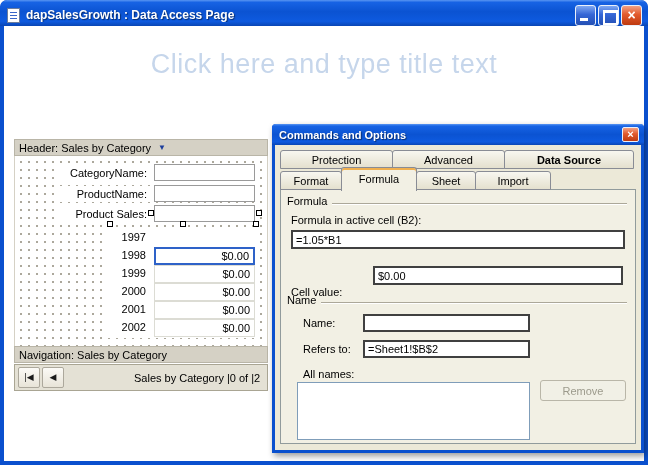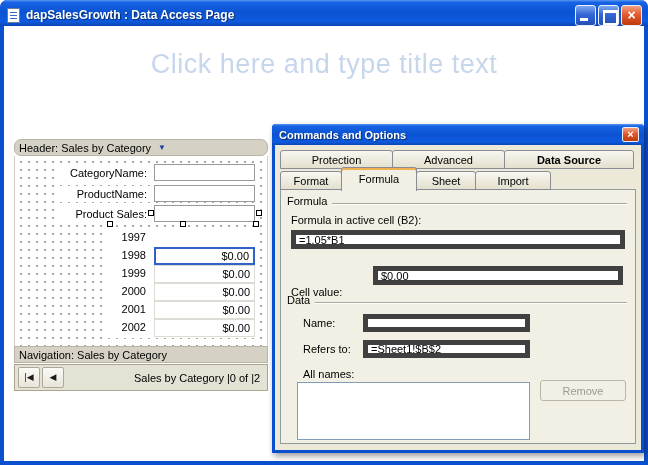--- a/index.html
+++ b/index.html
@@ -44,21 +44,21 @@
   .page-title {
     position:absolute; left:0; right:0; top:49px; text-align:center;
     font-size:27px; color:#C6D6EB; letter-spacing:.5px; cursor:text;
   }
 
   .section-bar {
     position:absolute; left:14px; width:254px; height:17px;
     background:#D5D1C5; border:1px solid #B9B5A7;
     font-size:11px; color:#000; display:flex; align-items:center; padding:0 4px;
   }
-  .hdr-bar { top:139px;border-radius:7px; }
+  .hdr-bar { top:139px; }
   .nav-sec-bar { top:346px; }
   .dd-arrow { color:#1C3E9C; font-size:8px; margin-left:7px; }
 
   .design-grid {
     position:absolute; left:14px; top:156px; width:254px; height:190px;
     background-color:#FFFFFF;
     background-image:radial-gradient(#ACA89C 1px, transparent 1.2px);
     background-size:8px 8px; background-position:2px 2px;
     border-left:1px solid #D5D1C5; border-right:1px solid #D5D1C5;
   }
@@ -143,21 +143,21 @@
     position:absolute; left:5px; right:5px; top:44px; bottom:6px;
     background:#F2F0E4; border:1px solid #919B9C;
   }
   .group-hdr { position:absolute; left:6px; right:8px; display:flex; align-items:center; }
   .gh-formula { top:5px; } .gh-names { top:104px; }
   .group-label { font-size:11px; color:#000; flex:0 0 auto; }
   .group-line { flex:1 1 auto; margin-left:5px; height:2px; border-top:1px solid #ACA899; border-bottom:1px solid #FFFFFF; margin-top:5px; }
 
   .p-label { position:absolute; font-size:11px; color:#000; white-space:nowrap; }
   .p-input {
-    position:absolute; border:5px solid #404040; background:#FFFFFF;
+    position:absolute; border:2px solid #404040; background:#FFFFFF;
     font-size:11px; padding:1px 3px; font-family:"Liberation Sans", sans-serif;
   }
   .lab-formula-cell { left:10px; top:24px; }
   .inp-formula { left:10px; top:40px; width:334px; height:19px; }
   .lab-cellvalue { left:10px; top:96px; }
   .inp-cellvalue { left:92px; top:76px; width:250px; height:19px; }
   .lab-name { left:22px; top:127px; }
   .inp-name { left:82px; top:124px; width:167px; height:18px; }
   .lab-refers { left:22px; top:153px; }
   .inp-refers { left:82px; top:150px; width:167px; height:18px; }
@@ -266,21 +266,21 @@
           <span class="group-line"></span>
         </div>
 
         <div class="p-label lab-formula-cell">Formula in active cell (B2):</div>
         <input class="p-input inp-formula" value="=1.05*B1" style="">
 
         <div class="p-label lab-cellvalue">Cell value:</div>
         <input class="p-input inp-cellvalue" value="$0.00" style="">
 
         <div class="group-hdr gh-names">
-          <span class="group-label">Data</span>
+          <span class="group-label">Name</span>
           <span class="group-line"></span>
         </div>
 
         <div class="p-label lab-name">Name:</div>
         <input class="p-input inp-name" value="" style="">
 
         <div class="p-label lab-refers">Refers to:</div>
         <input class="p-input inp-refers" value="=Sheet1!$B$2" style="">
 
         <div class="p-label lab-allnames">All names:</div>

